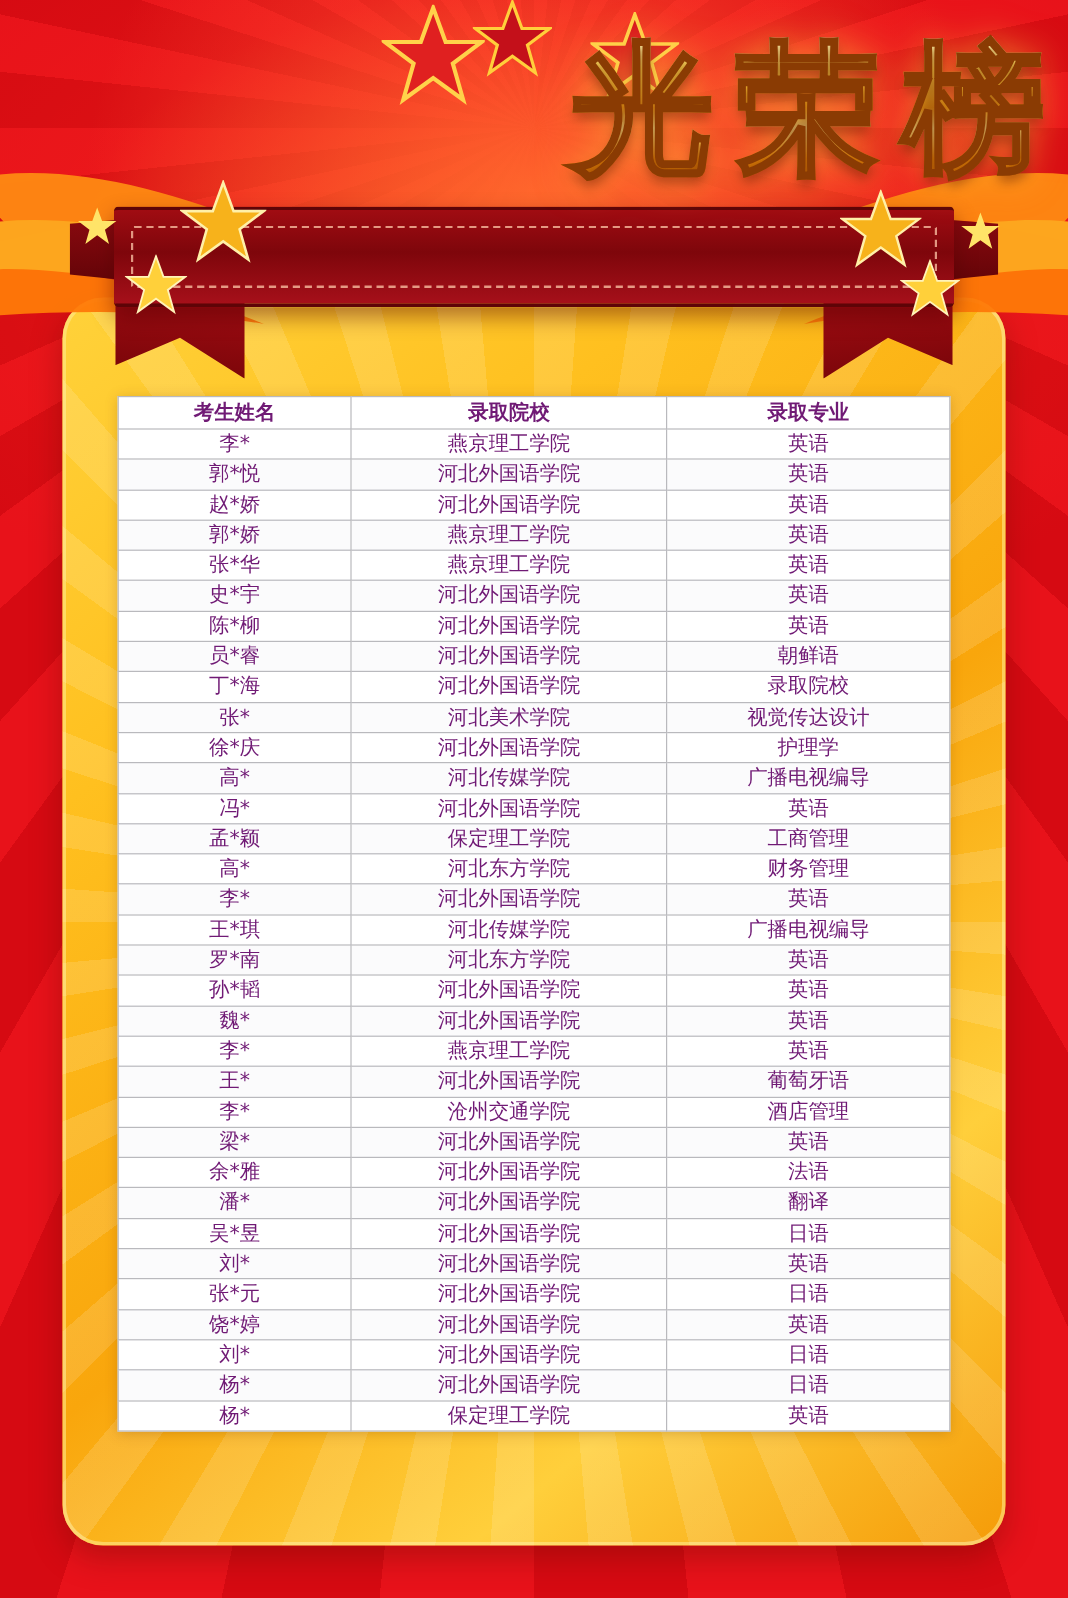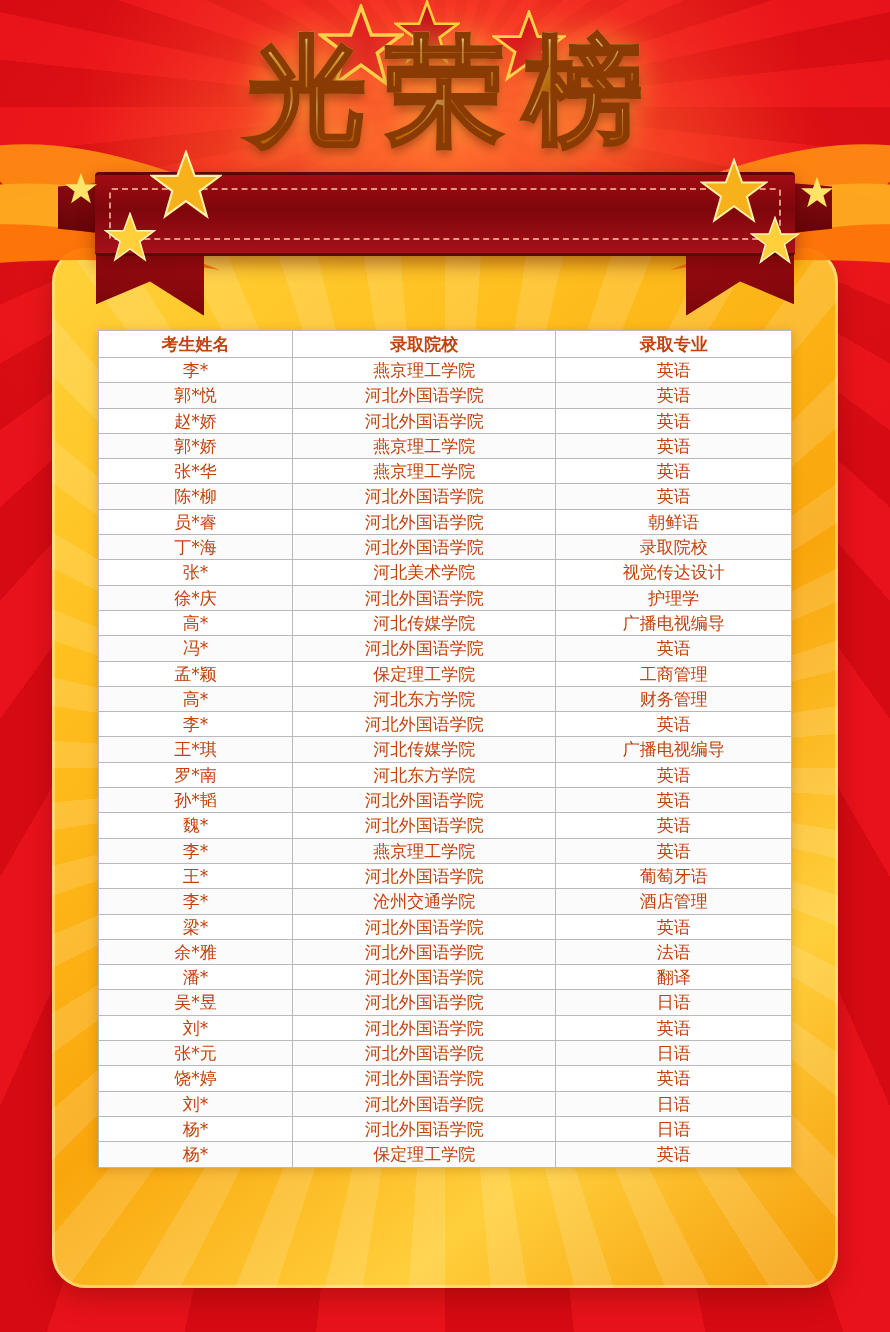--- a/index.html
+++ b/index.html
@@ -41,21 +41,21 @@
   .header {
     position: relative;
     height: 320px;
   }
 
   .title-wrap {
     position: absolute;
     top: 30px;
     left: 0;
     right: 0;
-    text-align: center;
+    text-align: right;
     z-index: 6;
   }
   .title {
     display: inline-block;
     font-family: "DejaVu Sans", "Liberation Sans", sans-serif;
     font-size: 118px;
     font-weight: bold;
     letter-spacing: 20px;
     padding-left: 20px;
     line-height: 1.05;
@@ -165,21 +165,21 @@
     width: 694px;
     background: #ffffff;
     box-shadow: 0 2px 10px rgba(120,60,0,0.25);
   }
 
   table.roster {
     width: 100%;
     border-collapse: collapse;
     table-layout: fixed;
     font-size: 17px;
-    color: #c2410c;
+    color: #701a75;
   }
   table.roster col.c1 { width: 28%; }
   table.roster col.c2 { width: 38%; }
   table.roster col.c3 { width: 34%; }
 
   table.roster th,
   table.roster td {
     border: 1px solid #b9b9bd;
     text-align: center;
     padding: 0;
@@ -311,20 +311,25 @@
               <td>郭*娇</td>
               <td>燕京理工学院</td>
               <td>英语</td>
             </tr>
             <tr>
               <td>张*华</td>
               <td>燕京理工学院</td>
               <td>英语</td>
             </tr>
             <tr>
+              <td>史*宇</td>
+              <td>河北外国语学院</td>
+              <td>英语</td>
+            </tr>
+            <tr>
               <td>陈*柳</td>
               <td>河北外国语学院</td>
               <td>英语</td>
             </tr>
             <tr>
               <td>员*睿</td>
               <td>河北外国语学院</td>
               <td>朝鲜语</td>
             </tr>
             <tr>

